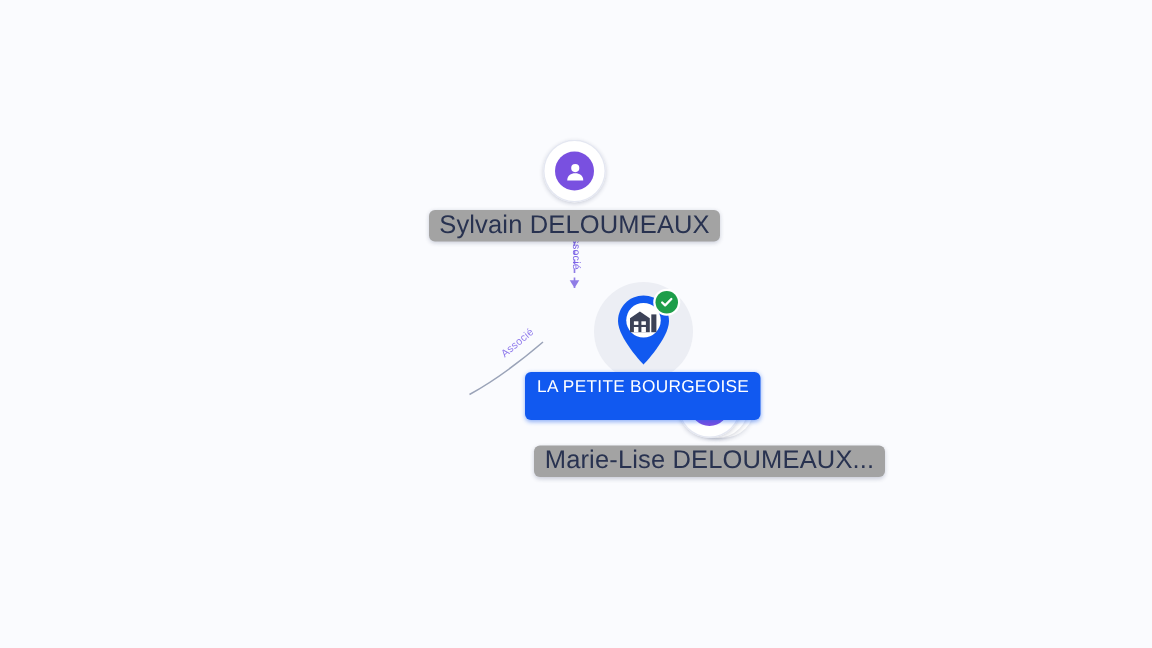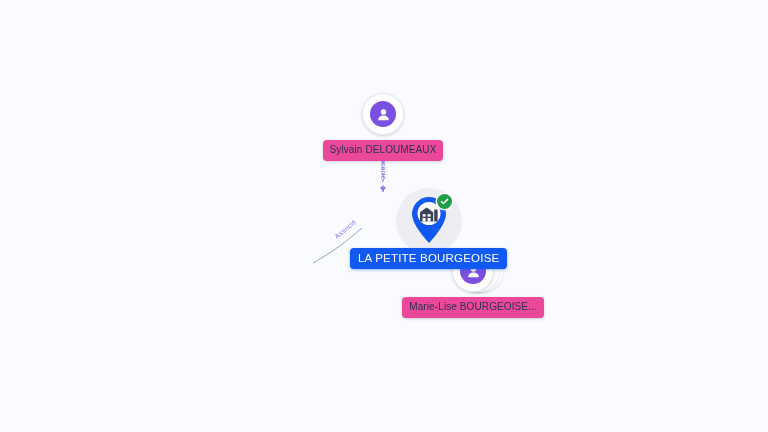--- a/index.html
+++ b/index.html
@@ -82,23 +82,23 @@
     background: #7950e0;
     display: flex;
     align-items: center;
     justify-content: center;
   }
   .avatar-disc svg { display: block; }
 
   
   .name-chip {
     margin-top: 5px;
-    background: #ec4899;
+    background: #a3a3a3;
     color: #283250;
-    font-size: 10px;
+    font-size: 17px;
     line-height: 14px;
     letter-spacing: 0.1px;
     padding: 3px 7px 4px 7px;
     border-radius: 4px;
     white-space: nowrap;
     box-shadow: 0 1px 3px rgba(30, 40, 80, 0.22);
   }
 
   
   #company-node {
@@ -139,21 +139,21 @@
   }
   .verified-badge svg { display: block; }
 
   .company-chip {
     margin-top: -6px;
     background: #1159f0;
     color: #ffffff;
     font-size: 11.5px;
     line-height: 14px;
     letter-spacing: 0.2px;
-    padding: 3px 8px 4px 8px;
+    padding: 3px 8px 15px 8px;
     border-radius: 4px;
     white-space: nowrap;
     box-shadow: 0 1px 3px rgba(17, 89, 240, 0.45);
     position: relative;
     z-index: 5;
   }
 
   
   .edge-label {
     position: absolute;
@@ -229,16 +229,16 @@
 
   <div class="node" style="left:396px; top:250px; width:154px;">
     <div class="avatar-ring stacked">
       <div class="avatar-disc">
         <svg width="15" height="15" viewBox="0 0 16 16" xmlns="http://www.w3.org/2000/svg">
           <circle cx="8" cy="5.4" r="2.9" fill="#ffffff"></circle>
           <path d="M2.3 14.2 C2.3 10.7 4.9 9.1 8 9.1 C11.1 9.1 13.7 10.7 13.7 14.2 Z" fill="#ffffff"></path>
         </svg>
       </div>
     </div>
-    <div class="name-chip">Marie-Lise BOURGEOISE...</div>
+    <div class="name-chip">Marie-Lise DELOUMEAUX...</div>
   </div>
 
 </div>
 
 </body></html>

